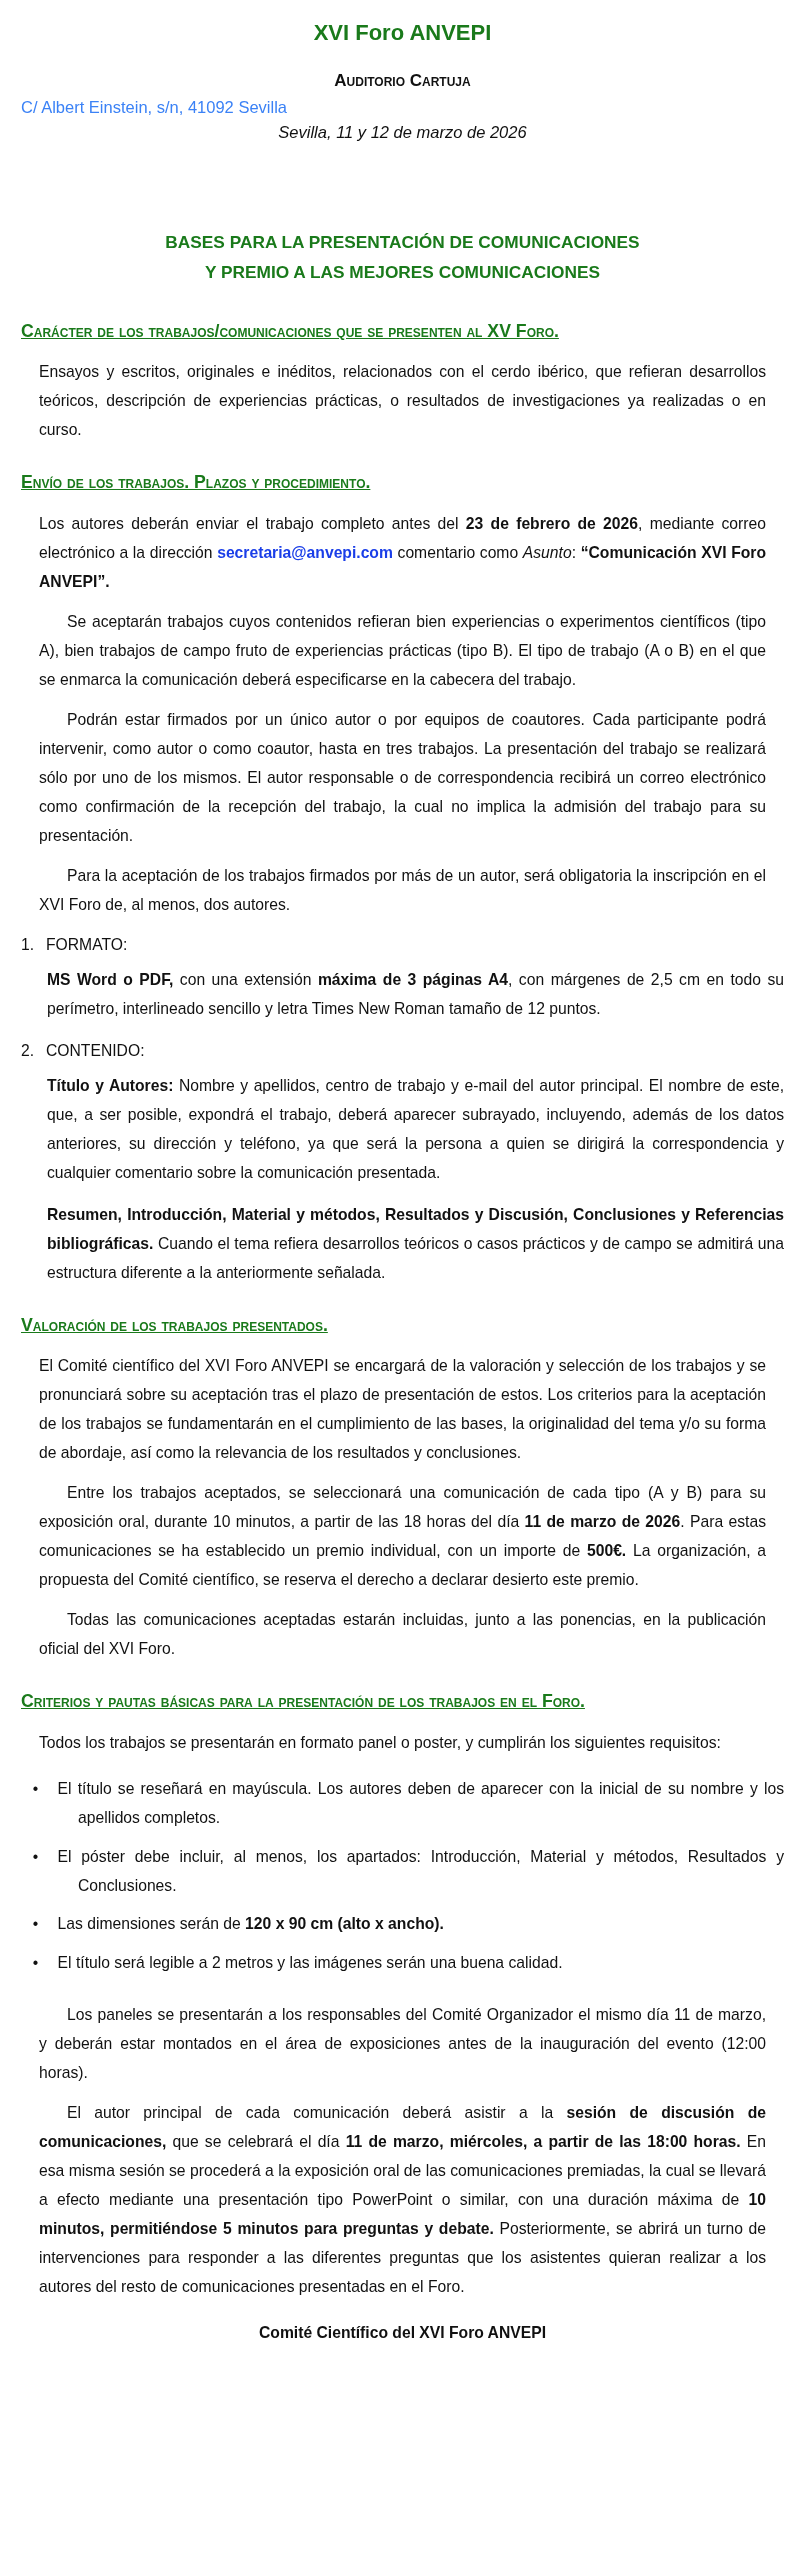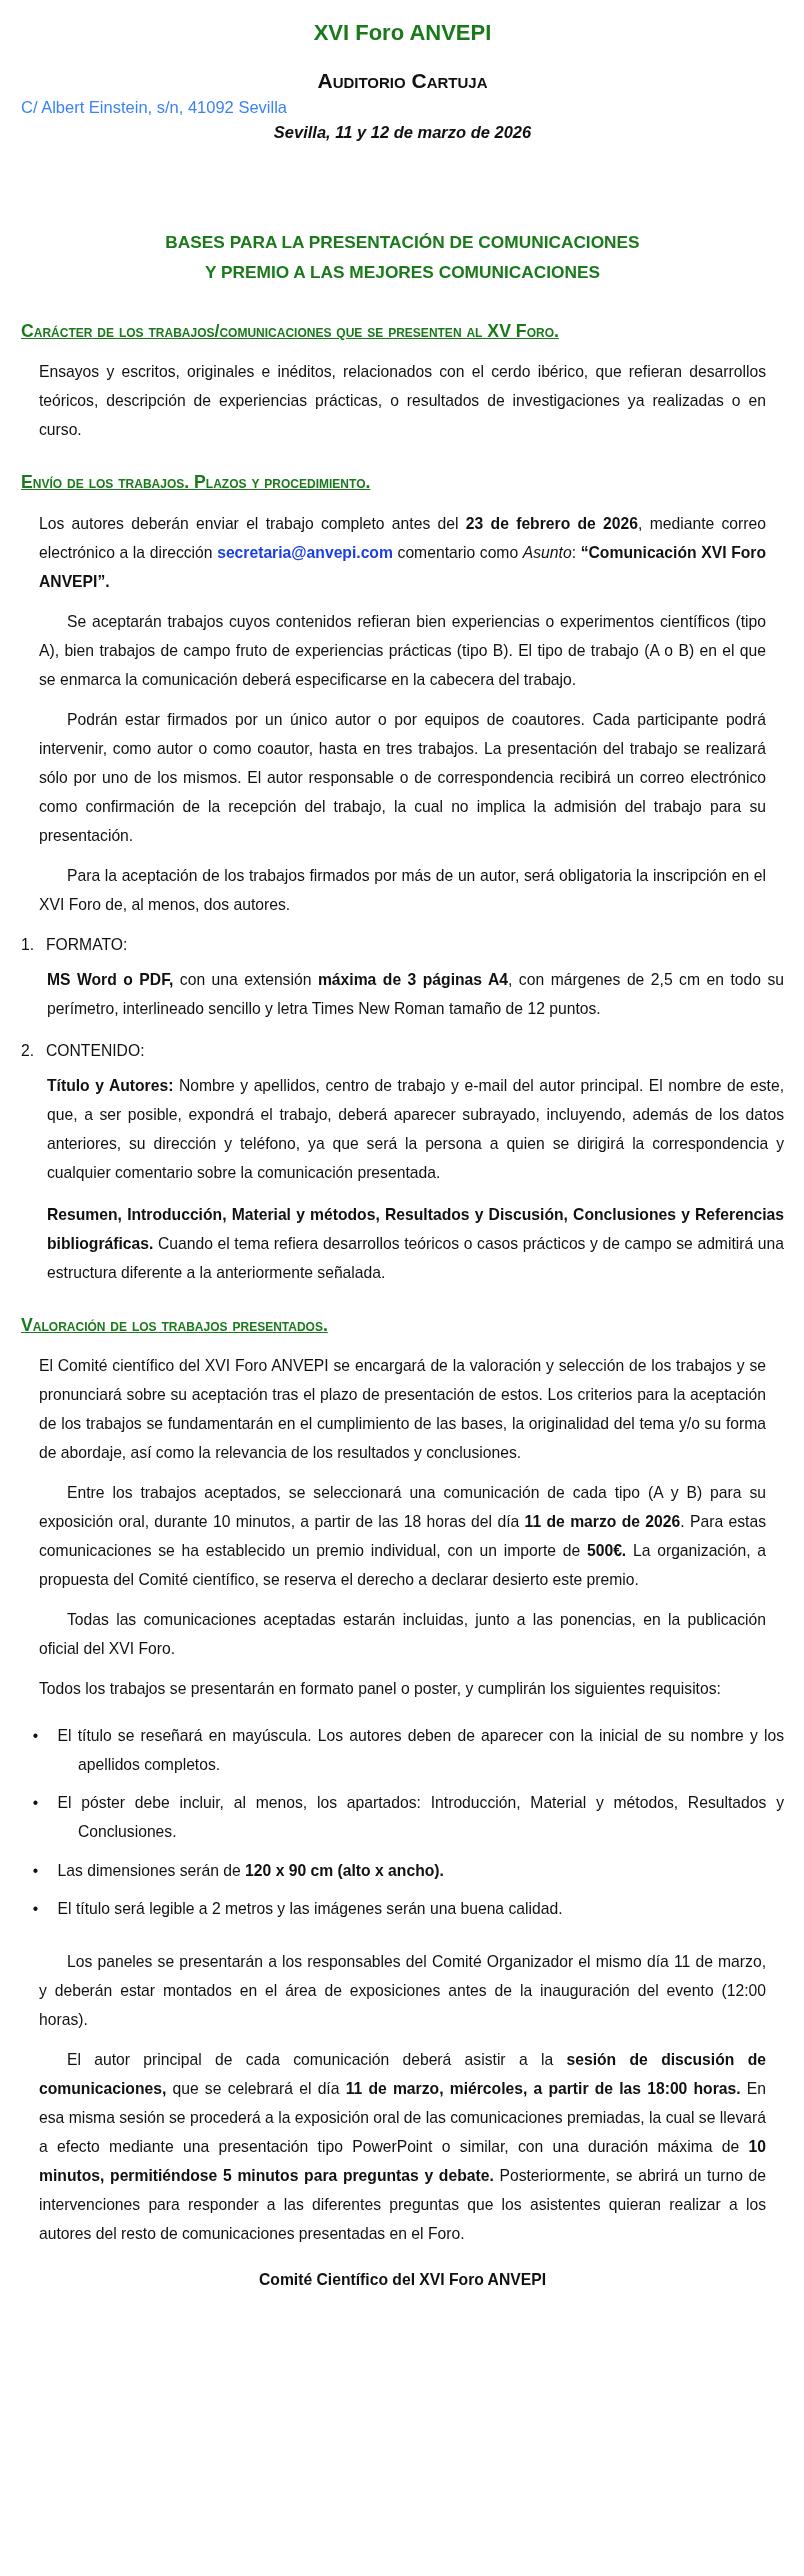--- a/index.html
+++ b/index.html
@@ -4,23 +4,23 @@
 <style>
   html,body { margin:0; padding:0; background:#ffffff; }
   body {
     width:805px; min-height:2576px; box-sizing:border-box;
     padding:19px 21px 47px;
     font-family:"Liberation Sans","DejaVu Sans",sans-serif;
     font-size:15.7px; line-height:29px; color:#111;
   }
   
   .main-title { text-align:center; font-size:22px; font-weight:bold; color:#1a7a1b; line-height:27px; margin-bottom:22px; }
-  .venue   { text-align:center; font-size:21px; font-weight:bold; color:#111; font-variant:small-caps; line-height:25px; margin-bottom:3.1px; }
+  .venue   { text-align:center; font-size:17px; font-weight:bold; color:#111; font-variant:small-caps; line-height:25px; margin-bottom:3.1px; }
   .address { text-align:left; font-size:16.5px; color:#3b82f6; line-height:23.6px; margin-bottom:1.6px; }
-  .dates   { text-align:center; font-size:16.5px; font-weight:bold; font-style:italic; color:#111; line-height:23.6px; }
+  .dates   { text-align:center; font-size:16.5px; font-weight:normal; font-style:italic; color:#111; line-height:23.6px; }
   
   .doc-title { margin:82px 0 33px; text-align:center; color:#1a7a1b; font-weight:bold; font-size:17.3px; line-height:30px; }
   
   .sec-h { font-variant:small-caps; color:#1a7a1b; font-weight:bold; font-size:17.7px; line-height:23.6px; margin:27px 0 14px;text-decoration:underline; }
   
   .para { margin:0 18px 11px; text-align:justify; }
   .indent { text-indent:28px; }
   .b { font-weight:bold; }
   .i { font-style:italic; }
   .link { color:#1a3ee8; font-weight:bold; cursor:pointer; }
@@ -72,20 +72,21 @@
 </section>
 
 <section>
   <h2 class="sec-h">Valoración de los trabajos presentados.</h2>
   <p class="para">El Comité científico del XVI Foro ANVEPI se encargará de la valoración y selección de los trabajos y se pronunciará sobre su aceptación tras el plazo de presentación de estos. Los criterios para la aceptación de los trabajos se fundamentarán en el cumplimiento de las bases, la originalidad del tema y/o su forma de abordaje, así como la relevancia de los resultados y conclusiones.</p>
   <p class="para indent"><span>Entre los trabajos aceptados, se seleccionará una comunicación de cada tipo (A y B) para su exposición oral, durante 10 minutos, a partir de las 18 horas del día </span><span class="b">11 de marzo de 2026</span><span>. Para estas comunicaciones se ha establecido un premio individual, con un importe de </span><span class="b">500€.</span><span> La organización, a propuesta del Comité científico, se reserva el derecho a declarar desierto este premio.</span></p>
   <p class="para indent">Todas las comunicaciones aceptadas estarán incluidas, junto a las ponencias, en la publicación oficial del XVI Foro.</p>
 </section>
 
 <section>
+  <h2 class="sec-h">Criterios y pautas básicas para la presentación de los trabajos en el Foro.</h2>
   <p class="para">Todos los trabajos se presentarán en formato panel o poster, y cumplirán los siguientes requisitos:</p>
   <div class="bullets">
     <div class="bullet"><span class="dot">•</span><span>El título se reseñará en mayúscula. Los autores deben de aparecer con la inicial de su nombre y los apellidos completos.</span></div>
     <div class="bullet"><span class="dot">•</span><span>El póster debe incluir, al menos, los apartados: Introducción, Material y métodos, Resultados y Conclusiones.</span></div>
     <div class="bullet"><span class="dot">•</span><span>Las dimensiones serán de </span><span class="b">120 x 90 cm (alto x ancho).</span></div>
     <div class="bullet"><span class="dot">•</span><span>El título será legible a 2 metros y las imágenes serán una buena calidad.</span></div>
   </div>
   <p class="para indent">Los paneles se presentarán a los responsables del Comité Organizador el mismo día 11 de marzo, y deberán estar montados en el área de exposiciones antes de la inauguración del evento (12:00 horas).</p>
   <p class="para indent"><span>El autor principal de cada comunicación deberá asistir a la </span><span class="b">sesión de discusión de comunicaciones,</span><span> que se celebrará el día </span><span class="b">11 de marzo, miércoles, a partir de las 18:00 horas.</span><span>  En esa misma sesión se procederá a la exposición oral de las comunicaciones premiadas, la cual se llevará a efecto mediante una presentación tipo PowerPoint o similar, con una duración máxima de </span><span class="b">10 minutos, permitiéndose 5 minutos para preguntas y debate.</span><span> Posteriormente, se abrirá un turno de intervenciones para responder a las diferentes preguntas que los asistentes quieran realizar a los autores del resto de comunicaciones presentadas en el Foro.</span></p>
 </section>

